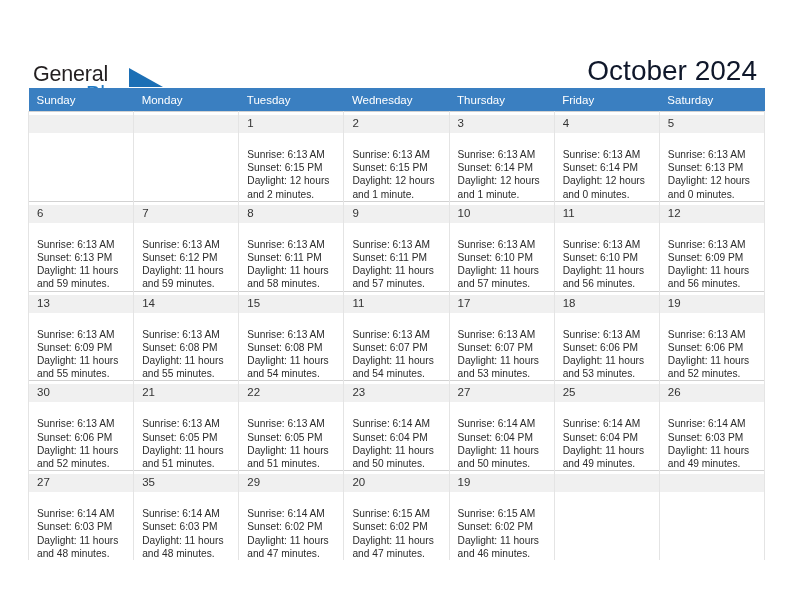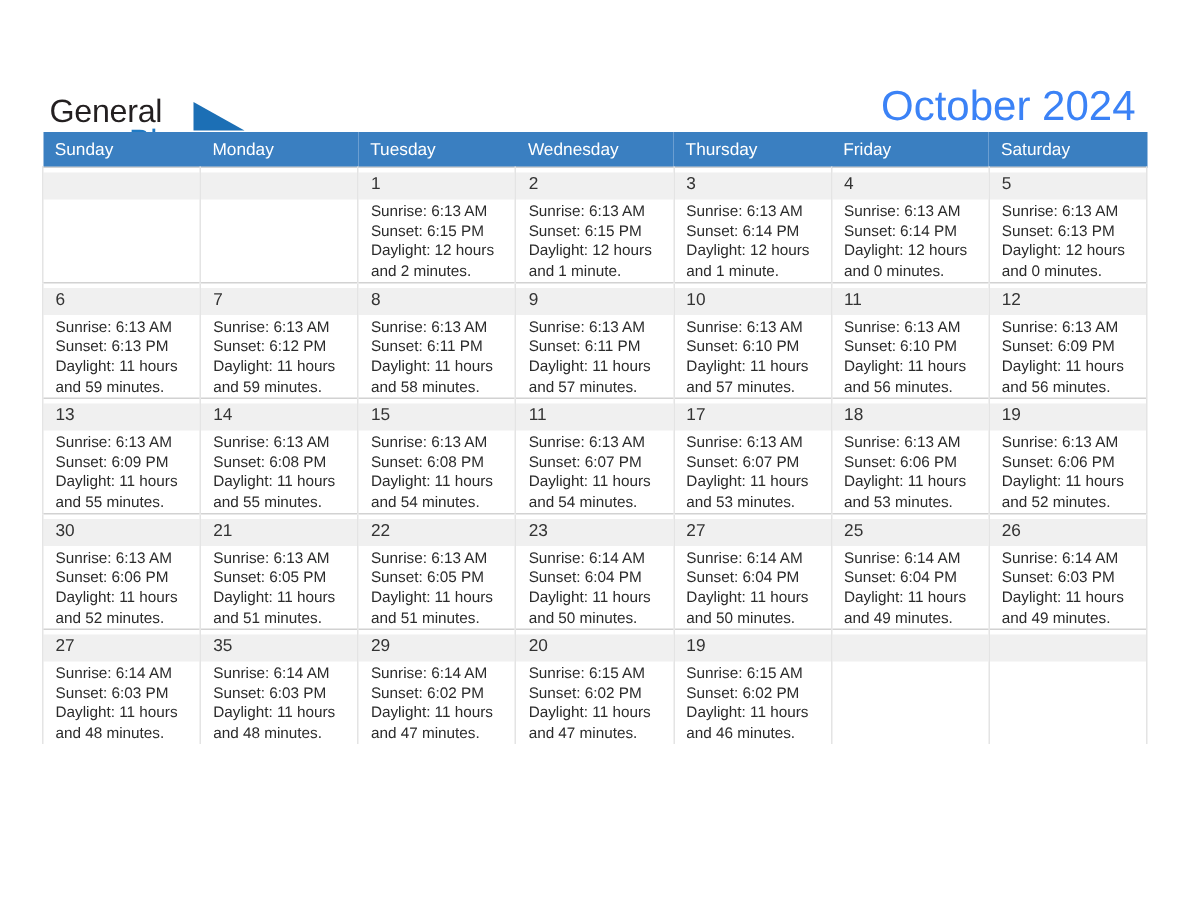--- a/index.html
+++ b/index.html
@@ -68,21 +68,21 @@
 
   .title-block {
     position: absolute;
     right: 35px;
     top: 30px;
     text-align: right;
   }
   .month-title {
     font-size: 28px;
     font-weight: normal;
-    color: #3b82f6;
+    color: #0f172a;
     line-height: 34px;
     white-space: nowrap;
   }
   .location-title {
     font-size: 14.5px;
     font-weight: normal;
     color: #1a1a1a;
     line-height: 20px;
     margin-top: 6px;
     white-space: nowrap;
@@ -136,21 +136,21 @@
     background: #f0f0f0;
     color: transparent;
   }
   td.empty {
     background: #ffffff;
   }
   .detail {
     font-size: 10.2px;
     color: #2b2b2b;
     line-height: 13.2px;
-    margin-top: 2px;
+    margin-top: 15px;
     white-space: pre-line;
   }
 </style>
 </head>
 <body>
 
 <div class="page">
 
   <div class="header">
 

